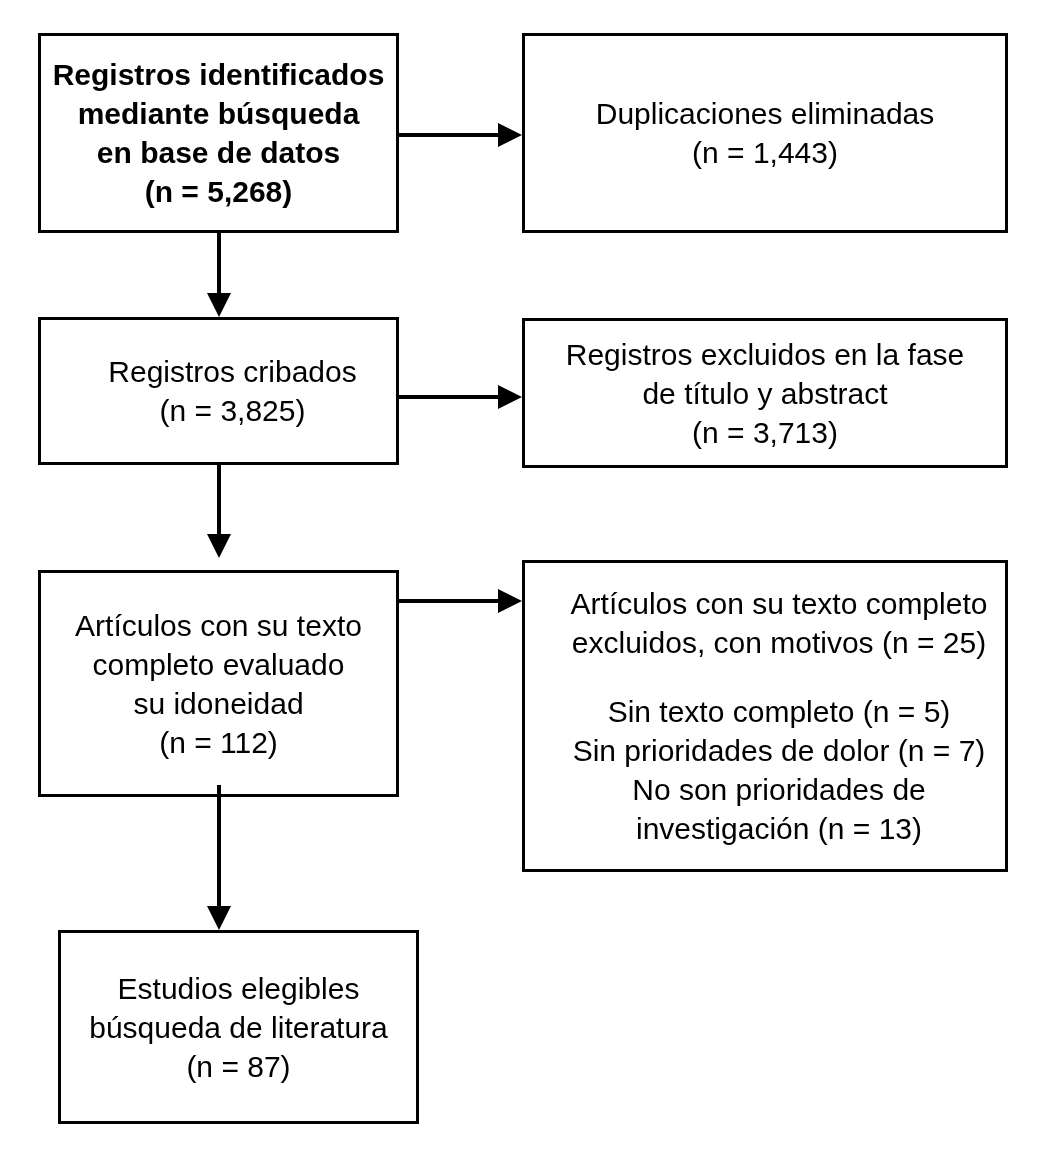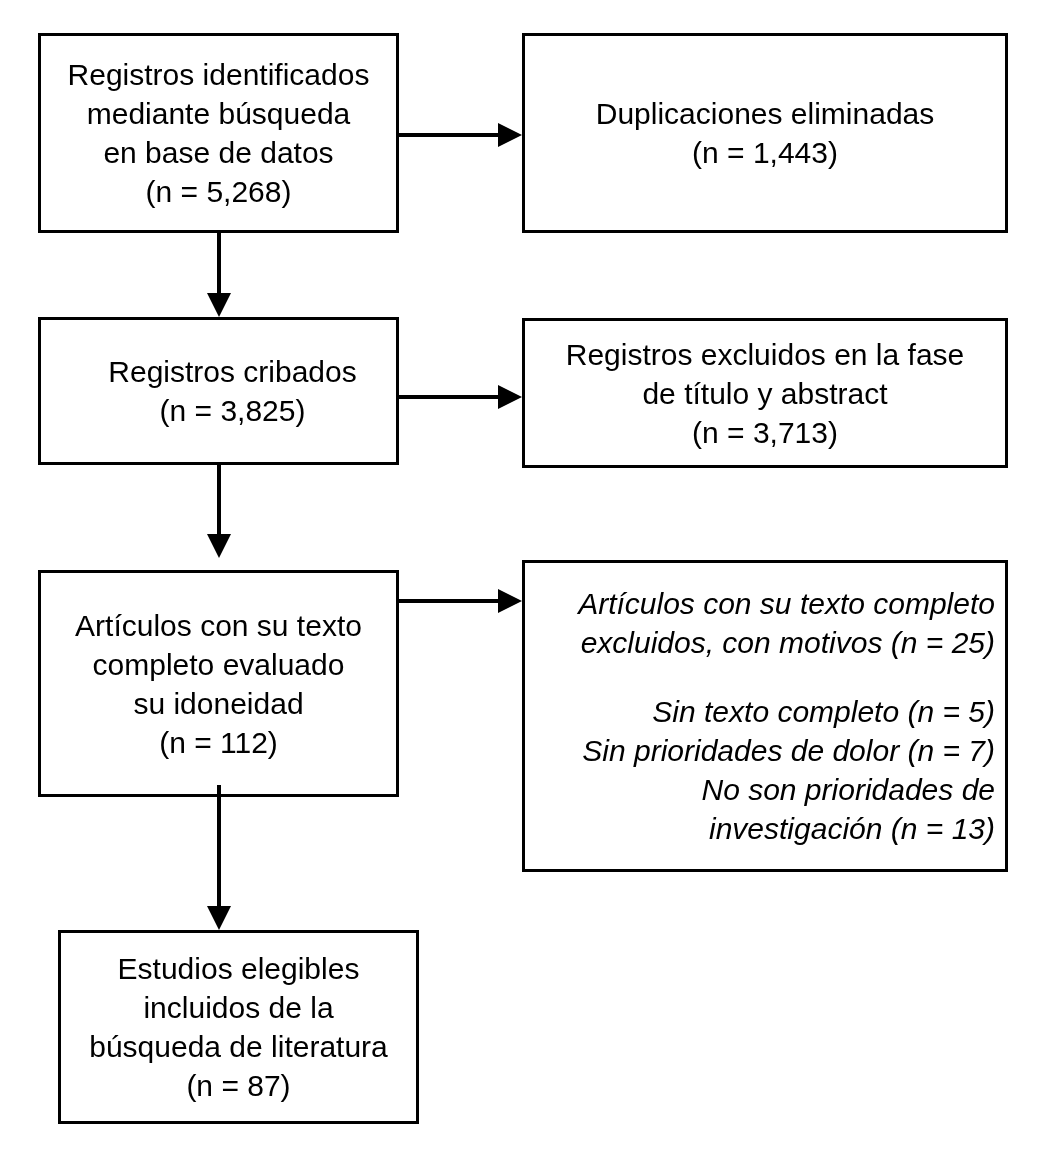--- a/index.html
+++ b/index.html
@@ -28,35 +28,34 @@
     justify-content: center;
     font-size: 30px;
     line-height: 1.30;
     color: #000000;
   }
   .node.centered {
     align-items: center;
     text-align: center;
   }
   .node.leftalign {
-    align-items: flex-end;
+    align-items: center;
     text-align: left;
     padding-left: 38px;
     padding-right: 10px;
-    font-style: italic;
   }
   .node .line {
     white-space: pre;
   }
   .node .spacer {
     height: 30px;
   }
 
   
-  #node-identification { left: 38px;  top: 33px;  width: 361px; height: 200px; }
+  #node-identification { left: 38px;  top: 33px;  width: 361px; height: 200px; font-weight: bold; }
   #node-screening      { left: 38px;  top: 317px; width: 361px; height: 148px; padding-left: 28px; }
   #node-eligibility    { left: 38px;  top: 570px; width: 361px; height: 227px; }
   #node-included       { left: 38px;  top: 930px; width: 361px; height: 194px; margin-left: 20px; }
 
   
   #node-duplicates     { left: 522px; top: 33px;  width: 486px; height: 200px; }
   #node-excluded-title { left: 522px; top: 318px; width: 486px; height: 150px; justify-content: center; }
   #node-excluded-full  { left: 522px; top: 560px; width: 486px; height: 312px; }
 
   
@@ -141,21 +140,20 @@
 
   <div class="node centered" id="node-eligibility">
     <div class="line">Artículos con su texto</div>
     <div class="line">completo evaluado</div>
     <div class="line">su idoneidad</div>
     <div class="line">(n = 112)</div>
   </div>
 
   <div class="node centered" id="node-included">
     <div class="line">Estudios elegibles</div>
-    <div class="line">incluidos de la</div>
     <div class="line">búsqueda de literatura</div>
     <div class="line">(n = 87)</div>
   </div>
 
   <div class="node centered" id="node-duplicates">
     <div class="line">Duplicaciones eliminadas</div>
     <div class="line">(n = 1,443)</div>
   </div>
 
   <div class="node centered" id="node-excluded-title">

